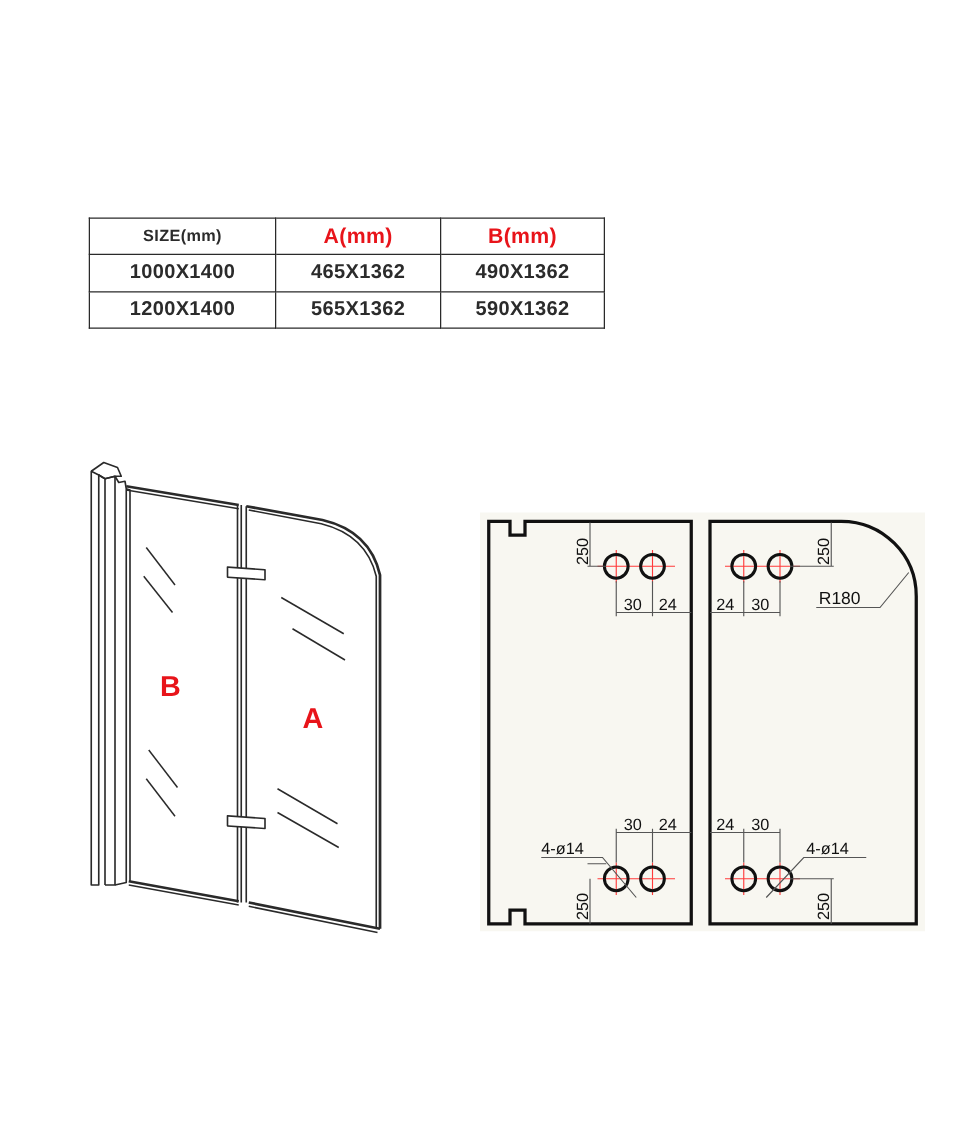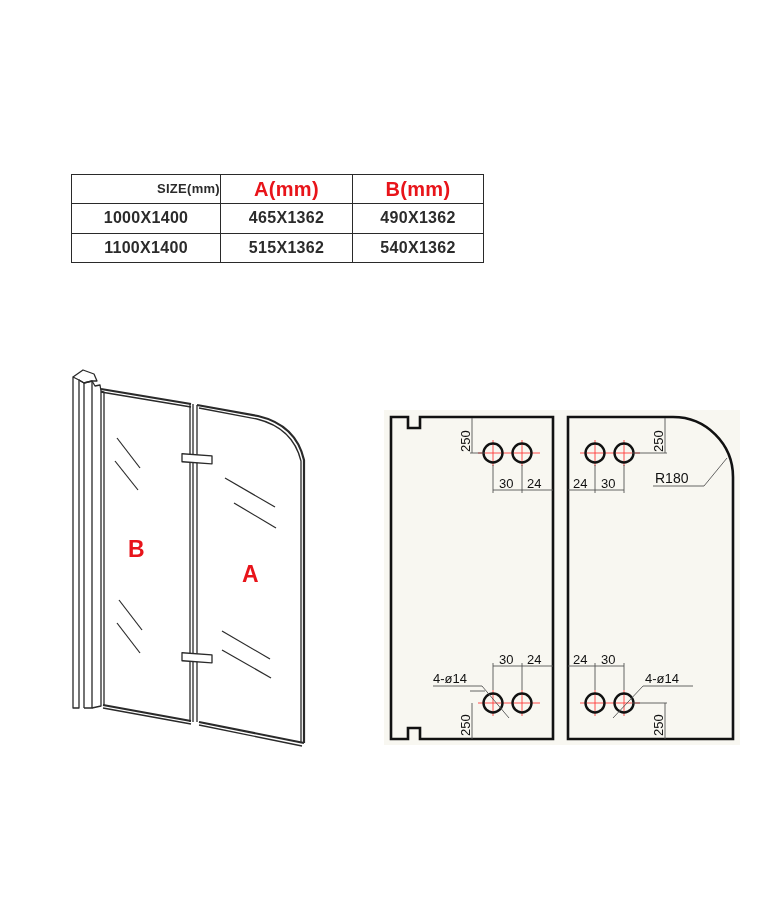--- a/index.html
+++ b/index.html
@@ -7,22 +7,22 @@
          font-family: "Liberation Sans", sans-serif; }
   .size-table {
     position: absolute; left: 71px; top: 174px; width: 412px; height: 89px;
     border-collapse: collapse; table-layout: fixed;
   }
   .size-table td, .size-table th {
     border: 1.5px solid #2a2a2a; padding: 0; text-align: center;
     font-weight: bold; font-size: 16px; color: #2b2b2b; height: 21px;
     letter-spacing: 0.3px; line-height: 20px;
   }
-  .size-table th.red { color: #e8141a; font-size: 20px; }
-  .size-table th.plain { font-size: 13px; text-align: right; }
+  .size-table th.red { color: #e8141a; font-size: 17px; }
+  .size-table th.plain { font-size: 13px; }
   .col1 { width: 149px; } .col2 { width: 132px; } .col3 { width: 131px; }
   svg { position: absolute; left: 0; top: 0; }
   .draw-text { font-family: "Liberation Sans", sans-serif; }
 </style>
 </head>
 <body>
 
 <table class="size-table">
   <colgroup>
       <col class="col1">
@@ -34,23 +34,23 @@
     <th class="plain">SIZE(mm)</th>
     <th class="red">A(mm)</th>
     <th class="red">B(mm)</th>
   </tr>
   <tr>
     <td>1000X1400</td>
     <td>465X1362</td>
     <td>490X1362</td>
   </tr>
   <tr>
-    <td>1100X1400</td>
-    <td>515X1362</td>
-    <td>540X1362</td>
+    <td>1200X1400</td>
+    <td>565X1362</td>
+    <td>590X1362</td>
   </tr>
 </tbody>
   </table>
 
 <svg width="780" height="900">
   <g fill="none" stroke="#2a2a2a" stroke-width="1.3" stroke-linejoin="round">
 
     <g>
       <path d="M73 377 L73 708 L79 708 L79 380 Z"></path>
       <path d="M79 380 L84 383 L84 708"></path>

